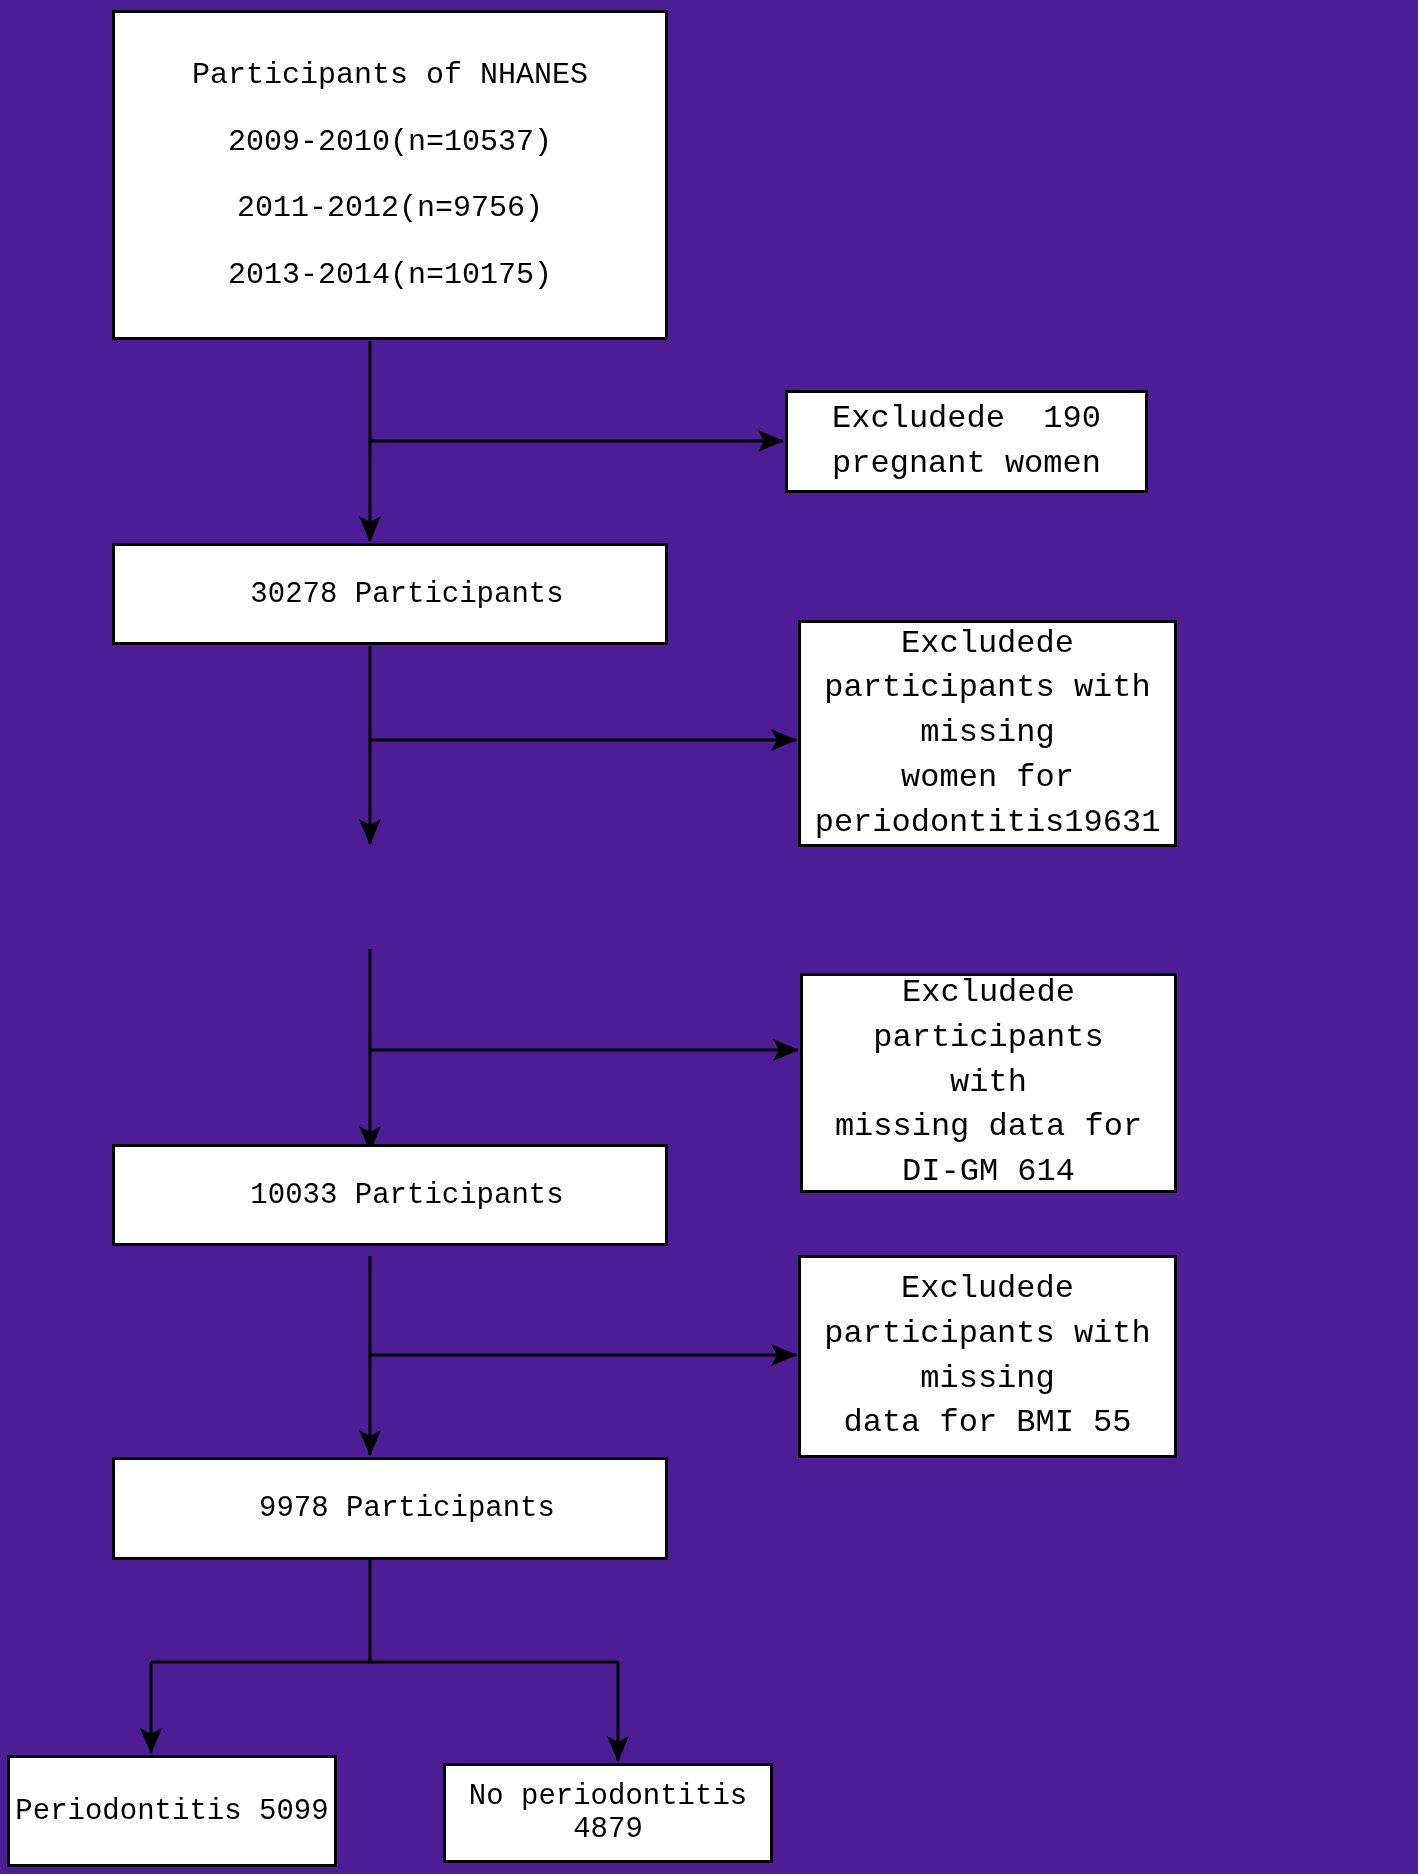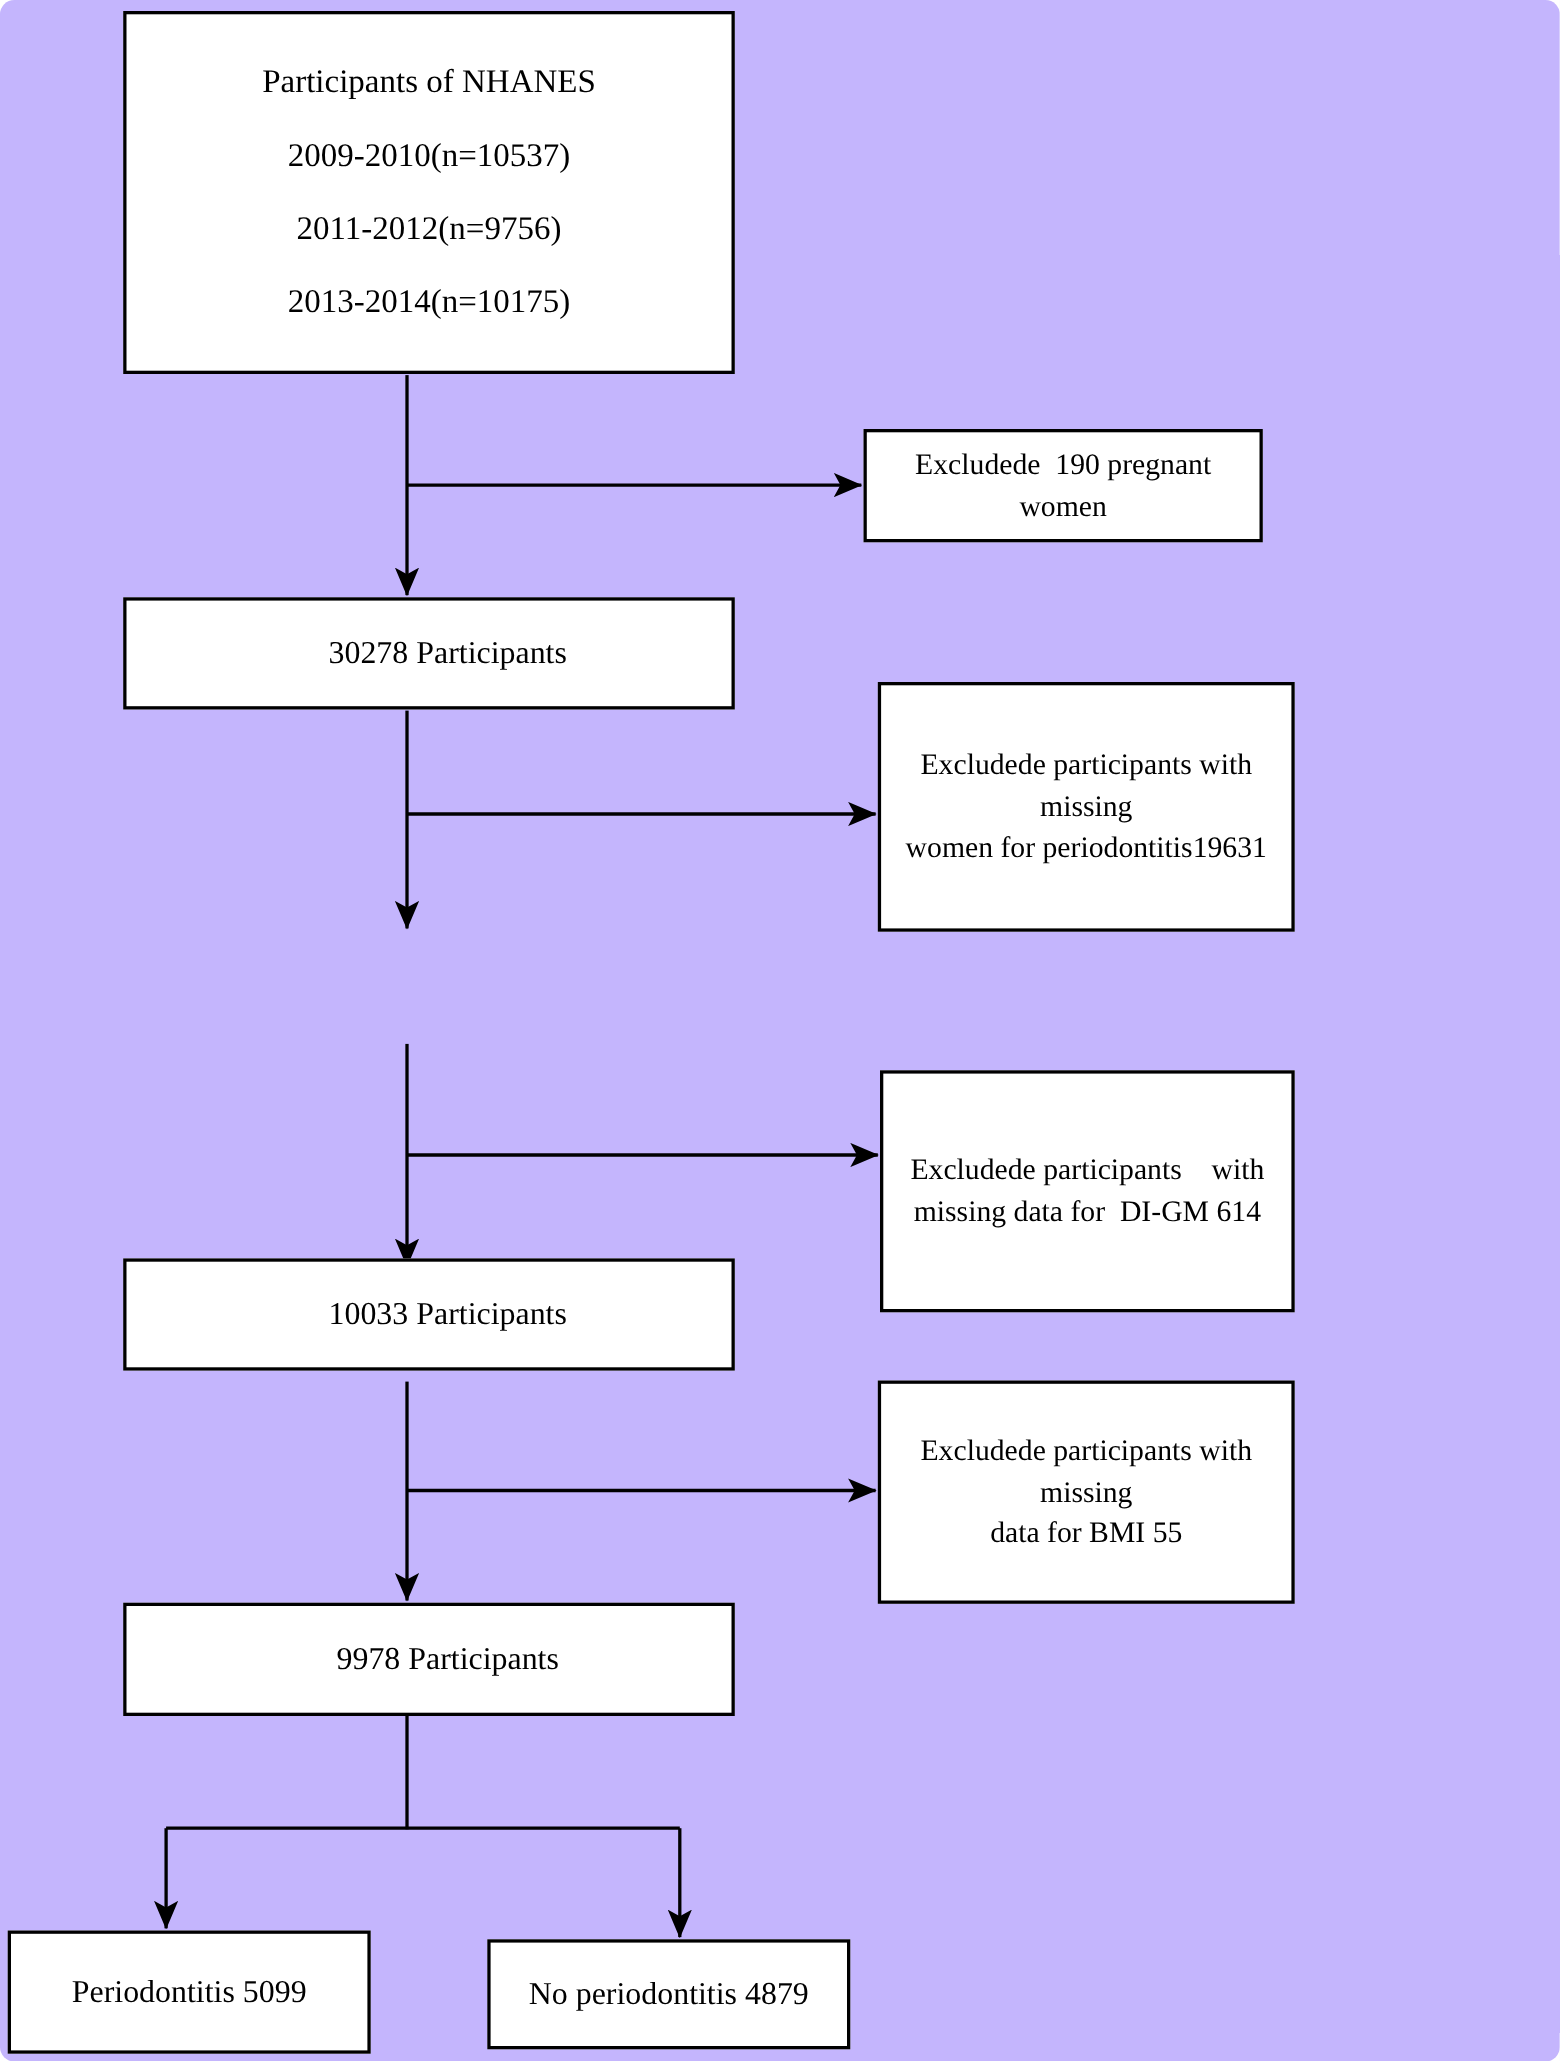--- a/index.html
+++ b/index.html
@@ -1,24 +1,23 @@
 <!DOCTYPE html>
 <html><head>
 <meta charset="utf-8">
 <style>
   html, body { margin: 0; padding: 0; background: #ffffff; }
   .page {
     position: relative;
     width: 1418px;
     height: 1874px;
-    background: #c4b5fd;
-    font-family: Liberation Serif, serif;
+    background: #4c1d95;
+    font-family: Liberation Mono, monospace;
     color: #000000;
     overflow: hidden;
-    border-radius: 13px;
   }
   .connectors {
     position: absolute;
     left: 0; top: 0;
     width: 1418px; height: 1874px;
   }
   .box {
     position: absolute;
     box-sizing: border-box;
     border: 3px solid #000000;
@@ -33,21 +32,21 @@
   
   .nhanes { left: 112px; top: 10px; width: 556px; height: 330px;
             font-size: 30px; justify-content: space-evenly; padding: 12px 10px; }
   
   .step  { left: 112px; width: 556px; height: 102px; font-size: 29px; padding-left: 34px; }
   .step0 { top: 543px; }
   .step1 { top: 846px; }
   .step2 { top: 1144px; }
   .step3 { top: 1457px; height: 103px; }
   
-  .excl  { font-size: 27px; line-height: 1.4; padding: 18px 10px; }
+  .excl  { font-size: 32px; line-height: 1.4; padding: 18px 10px; }
   .excl0 { left: 785px; top: 390px;  width: 363px; height: 103px; }
   .excl1 { left: 798px; top: 620px;  width: 379px; height: 227px; }
   .excl2 { left: 800px; top: 973px;  width: 377px; height: 220px; align-items: center; }
   .excl3 { left: 798px; top: 1255px; width: 379px; height: 203px; }
   
   .outcome { font-size: 29px; }
   .outcome0 { left: 7px;   top: 1755px; width: 330px; height: 112px; align-items: center; }
   .outcome1 { left: 443px; top: 1763px; width: 330px; height: 100px; }
 </style>
 </head>

